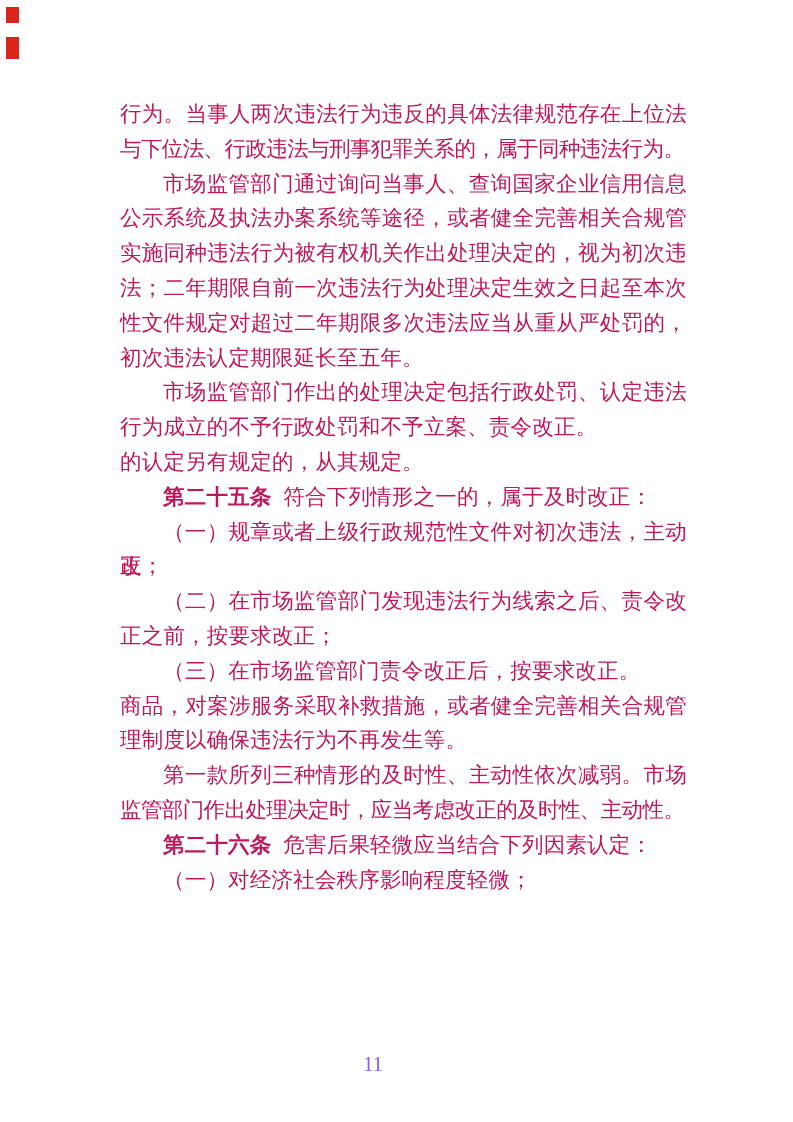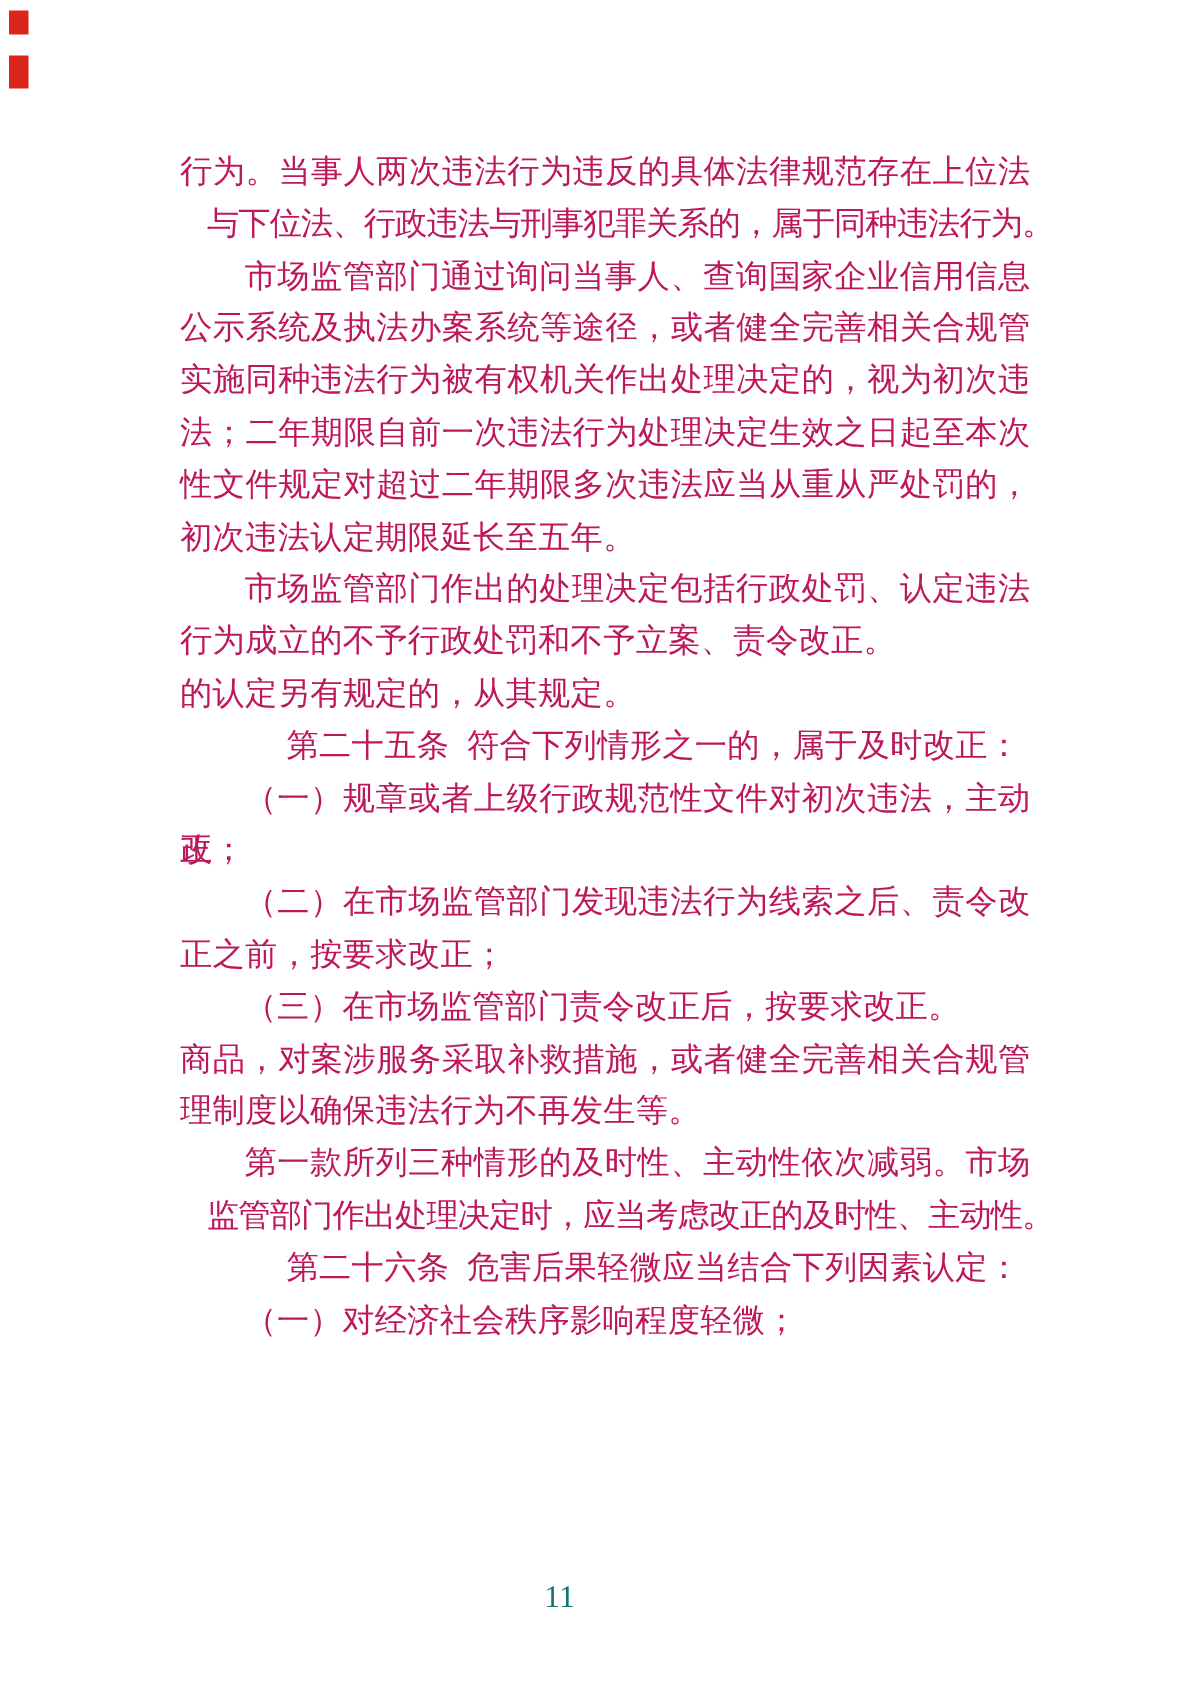--- a/index.html
+++ b/index.html
@@ -43,38 +43,36 @@
   }
   
   .line.fill {
     white-space: normal;
     text-align-last: justify;
     text-justify: inter-character;
   }
   
   .line.tight {
     letter-spacing: -0.6px;
-    margin-left: 18px;
   }
   
   .line.indent {
     text-indent: 43px;
   }
   .article-label {
-    font-weight: normal;
+    font-weight: bold;
     margin-right: 0.55em;
-    margin-left: 28px;
   }
   .page-number {
     position: absolute;
     left: 298px;
     top: 1052px;
     width: 150px;
     text-align: center;
-    color: #0f766e;
+    color: #8b5cf6;
     font-size: 21px;
     font-family: "Liberation Serif", "DejaVu Serif", serif;
   }
 </style>
 </head>
 <body>
 
 <div class="page">
 
   <div class="red-mark m1"></div>

